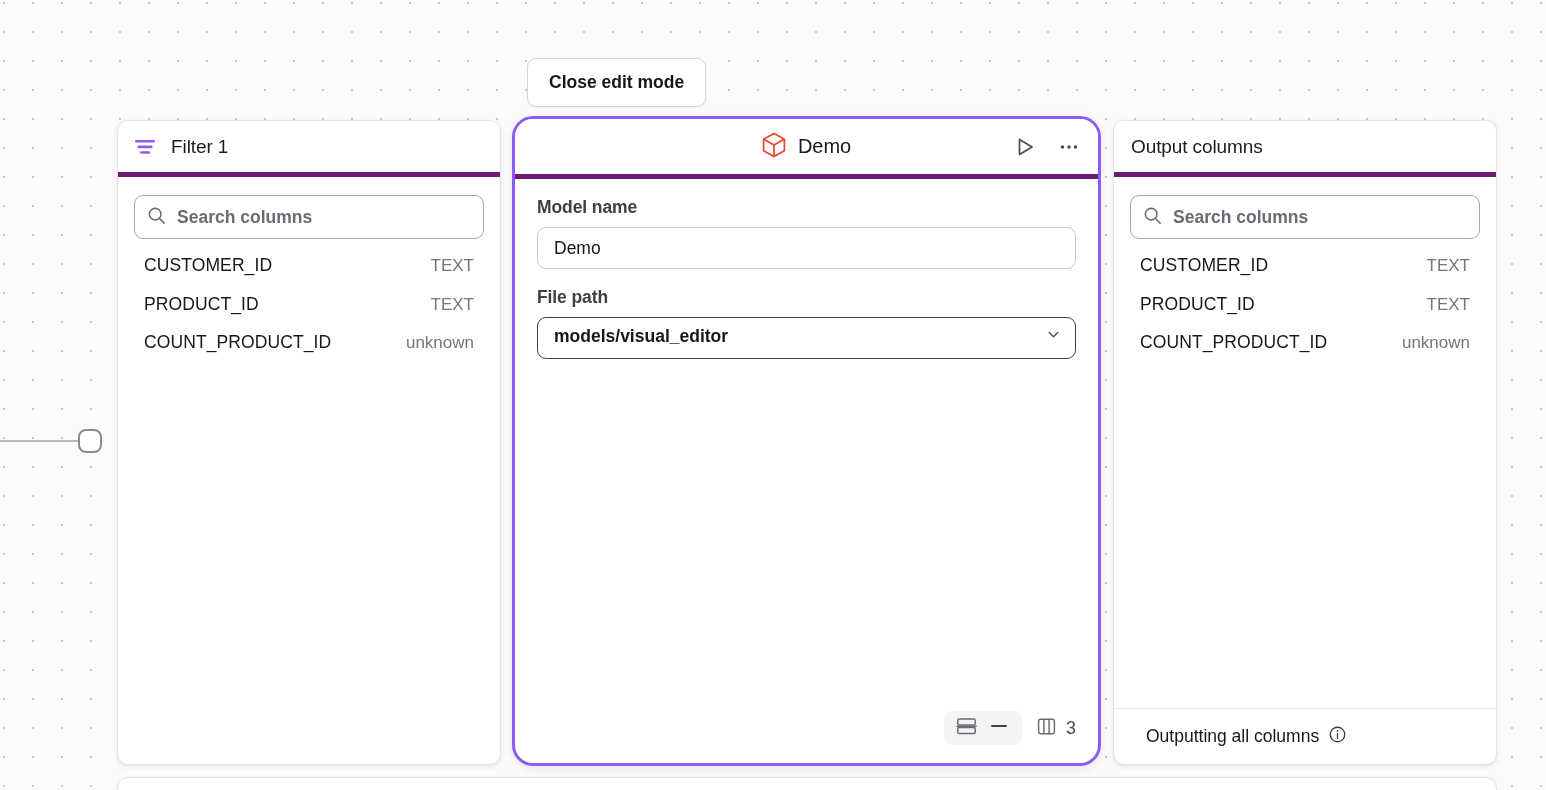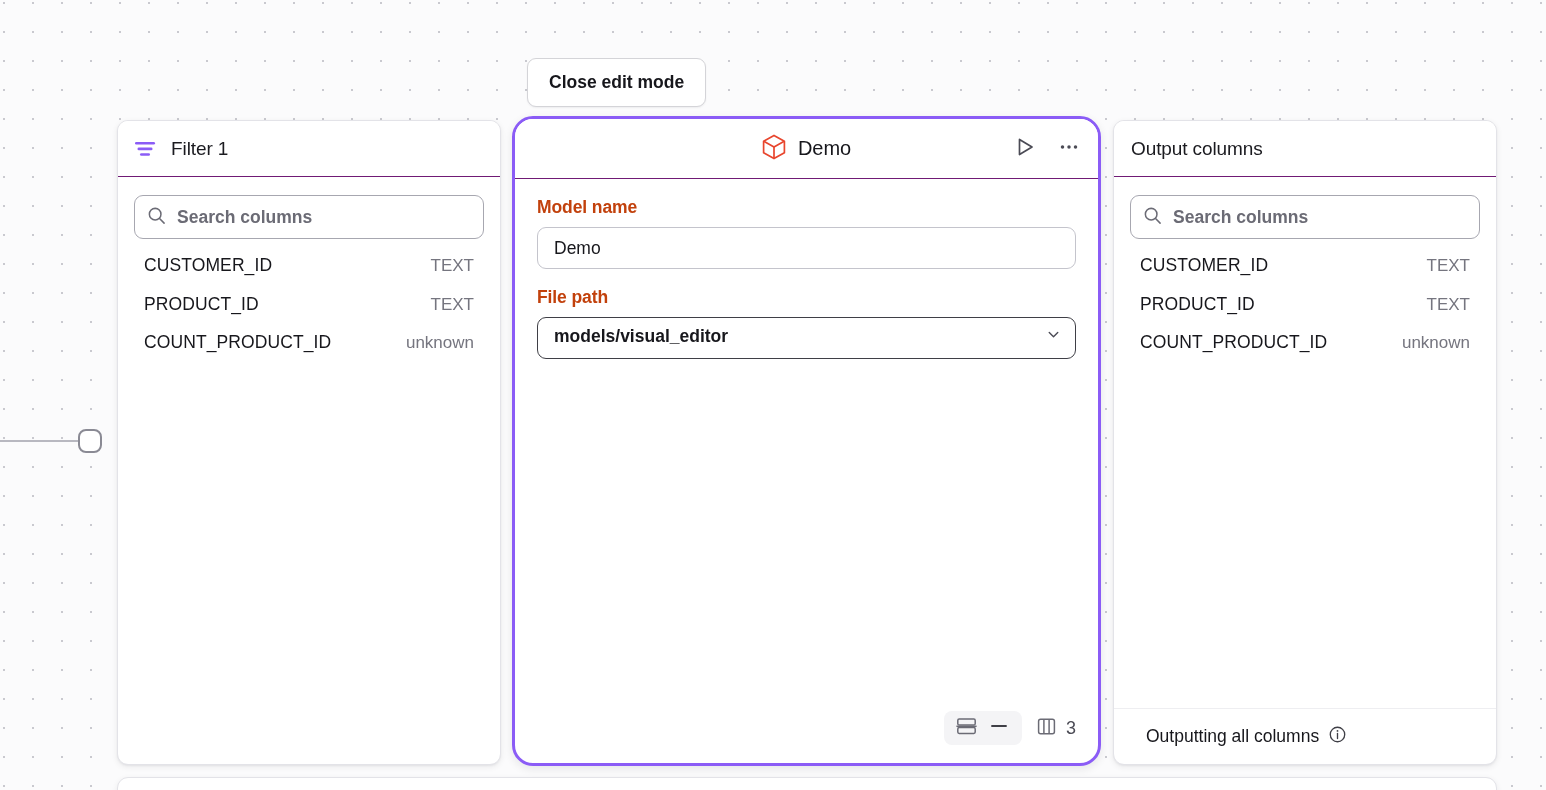--- a/index.html
+++ b/index.html
@@ -79,21 +79,21 @@
     flex-direction: column;
     overflow: hidden;
   }
 
   .node-header {
     height: 56px;
     flex: 0 0 56px;
     display: flex;
     align-items: center;
     padding: 0 20px;
-    border-bottom: 1px solid #701a75;
+    border-bottom: 5px solid #701a75;
     background: #ffffff;
   }
   .node-title {
     font-size: 19px;
     color: #1b1b20;
     letter-spacing: -0.1px;
   }
 
   
   #filter-node {
@@ -178,21 +178,21 @@
     display: flex; align-items: center; justify-content: center;
     cursor: pointer; border-radius: 6px;
     background: transparent; border: none;
   }
 
   .node-body { padding: 18px 22px 0 22px; flex: 1 1 auto; }
 
   .field-label {
     font-size: 17.5px;
     font-weight: bold;
-    color: #c2410c;
+    color: #404040;
     margin-bottom: 9px;
     letter-spacing: -0.1px;
   }
   .field-label.second { margin-top: 18px; }
 
   .text-input {
     height: 42px;
     border: 1px solid #c4c4cc;
     border-radius: 9px;
     background: #ffffff;

